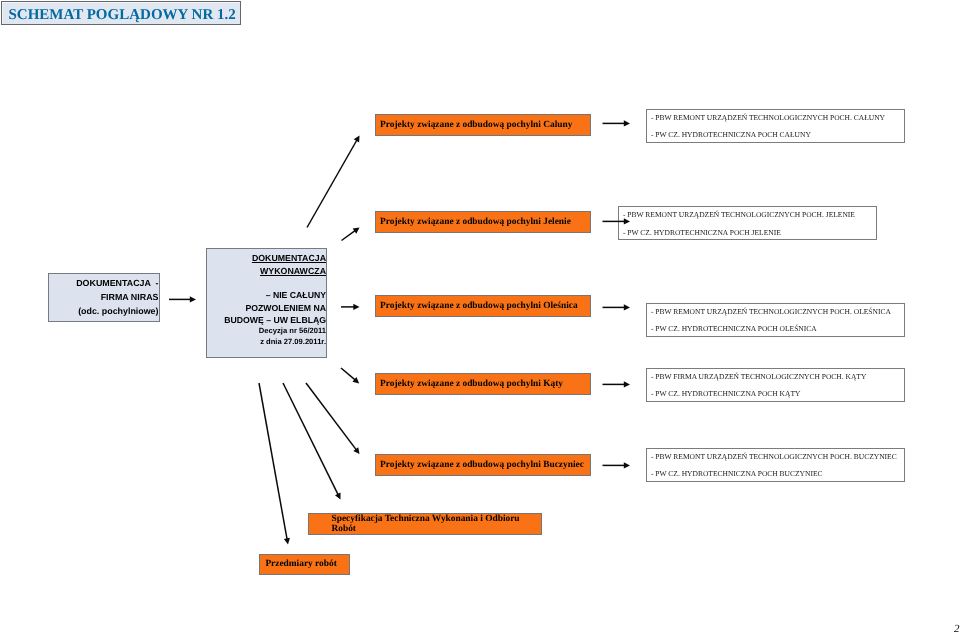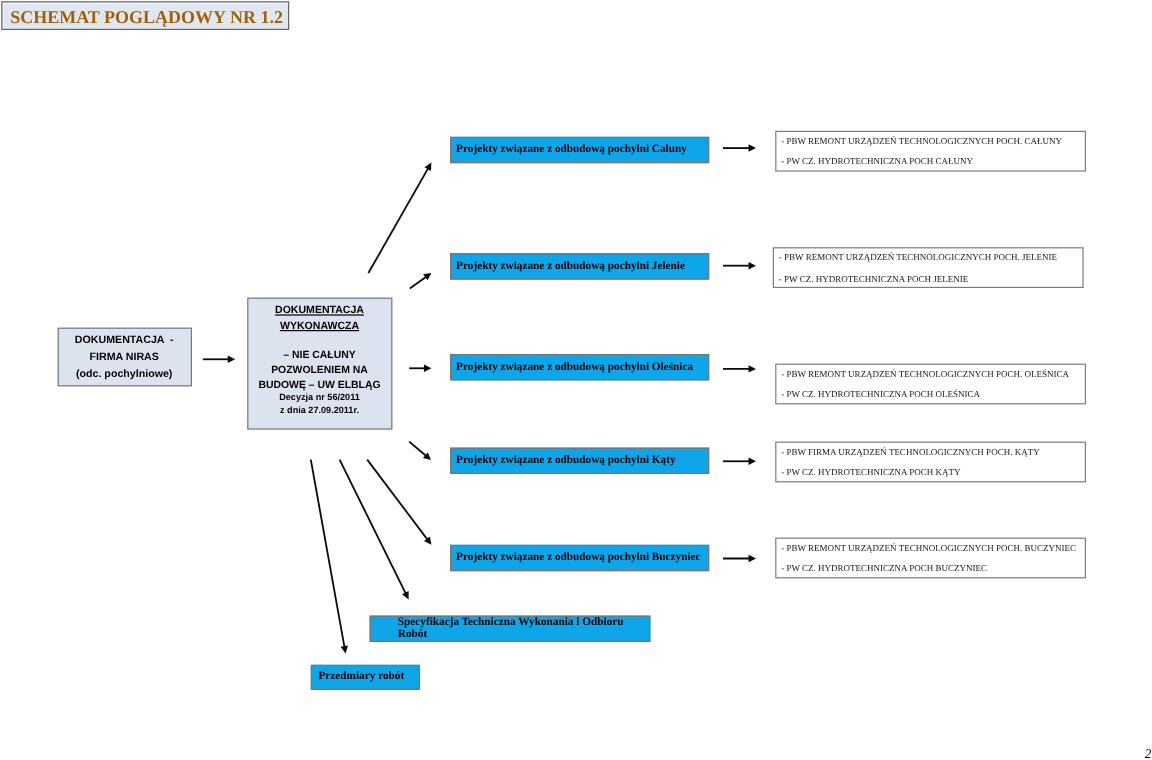--- a/index.html
+++ b/index.html
@@ -4,32 +4,32 @@
 <title>Schemat pogladowy</title>
 <style>
   html,body{margin:0;padding:0;}
   body{width:960px;height:633px;background:#ffffff;position:relative;overflow:hidden;
        font-family:"Liberation Serif",serif;-webkit-font-smoothing:antialiased;text-rendering:geometricPrecision;}
   .abs{position:absolute;box-sizing:border-box;}
 
   #title-box{left:1px;top:1px;width:240px;height:23.5px;background:#e1e7f1;
     border:1px solid #63666a;box-shadow:inset 0 1px 0 #f4f7fb, inset 1px 0 0 #eef2f8;}
   #title-text{font-family:"Liberation Serif",serif;font-weight:bold;font-size:15px;
-    color:#a16207;white-space:nowrap;position:absolute;left:6.5px;top:6px;line-height:15px;}
+    color:#0369a1;white-space:nowrap;position:absolute;left:6.5px;top:6px;line-height:15px;}
 
-  .proj-box{border:1px solid #767676;background:#0ea5e9;display:flex;align-items:center;
+  .proj-box{border:1px solid #767676;background:#f97316;display:flex;align-items:center;
     justify-content:flex-start;padding-left:4.6px;font-family:"Liberation Serif",serif;
     font-weight:bold;font-size:9.4px;color:#000;}
 
   .detail-box{border:1px solid #7c7c7c;background:#fff;
     font-family:"Liberation Serif",serif;font-size:7.5px;color:#1c1c1c;}
   .detail-line{white-space:nowrap;position:absolute;}
 
   .blue-box{background:#dce3ef;border:1px solid #757a85;
-    font-family:"Liberation Sans",sans-serif;font-weight:bold;color:#000;text-align:center;}
+    font-family:"Liberation Sans",sans-serif;font-weight:bold;color:#000;text-align:right;}
 
   #src-box{left:47.5px;top:272.5px;width:112px;height:49.5px;padding-top:2px;font-size:8.9px;line-height:14.1px;}
   #src-box>div{white-space:pre;}
   #doc-box{left:205.5px;top:248px;width:121.5px;height:110px;padding-top:3px;}
   .doc-head{font-size:8.8px;line-height:12.7px;text-decoration:underline;text-underline-offset:1.2px;}
   .doc-gap{font-size:8.8px;line-height:12px;}
   .doc-body{font-size:8.7px;line-height:12.3px;}
   .doc-small{font-size:7.6px;line-height:10.3px;}
 
   svg#arrows{position:absolute;left:0;top:0;width:960px;height:633px;}
@@ -64,21 +64,21 @@
   <span>Projekty związane z odbudową pochylni Caluny</span>
 </div>
 <div class="abs detail-box" style="left:646px;top:108.5px;width:258.5px;height:34px;">
   <div class="detail-line" style="left:4px;top:3.0px;">- PBW REMONT URZĄDZEŃ TECHNOLOGICZNYCH POCH. CAŁUNY</div>
   <div class="detail-line" style="left:4px;top:20.3px;">- PW CZ. HYDROTECHNICZNA POCH CAŁUNY</div>
 </div>
 
 <div class="abs proj-box" style="left:374.5px;top:210.8px;width:216px;height:22px;">
   <span>Projekty związane z odbudową pochylni Jelenie</span>
 </div>
-<div class="abs detail-box" style="left:644px;top:206.3px;width:258.5px;height:34px;">
+<div class="abs detail-box" style="left:618px;top:206.3px;width:258.5px;height:34px;">
   <div class="detail-line" style="left:4px;top:3.0px;">- PBW REMONT URZĄDZEŃ TECHNOLOGICZNYCH POCH. JELENIE</div>
   <div class="detail-line" style="left:4px;top:20.3px;">- PW CZ. HYDROTECHNICZNA POCH JELENIE</div>
 </div>
 
 <div class="abs proj-box" style="left:374.5px;top:295.4px;width:216px;height:22px;font-family:Liberation Serif, serif;">
   <span>Projekty związane z odbudową pochylni Oleśnica</span>
 </div>
 <div class="abs detail-box" style="left:646px;top:278px;width:258.5px;height:34px;margin-top:25px;">
   <div class="detail-line" style="left:4px;top:3.0px;">- PBW REMONT URZĄDZEŃ TECHNOLOGICZNYCH POCH. OLEŚNICA</div>
   <div class="detail-line" style="left:4px;top:20.3px;">- PW CZ. HYDROTECHNICZNA POCH OLEŚNICA</div>

